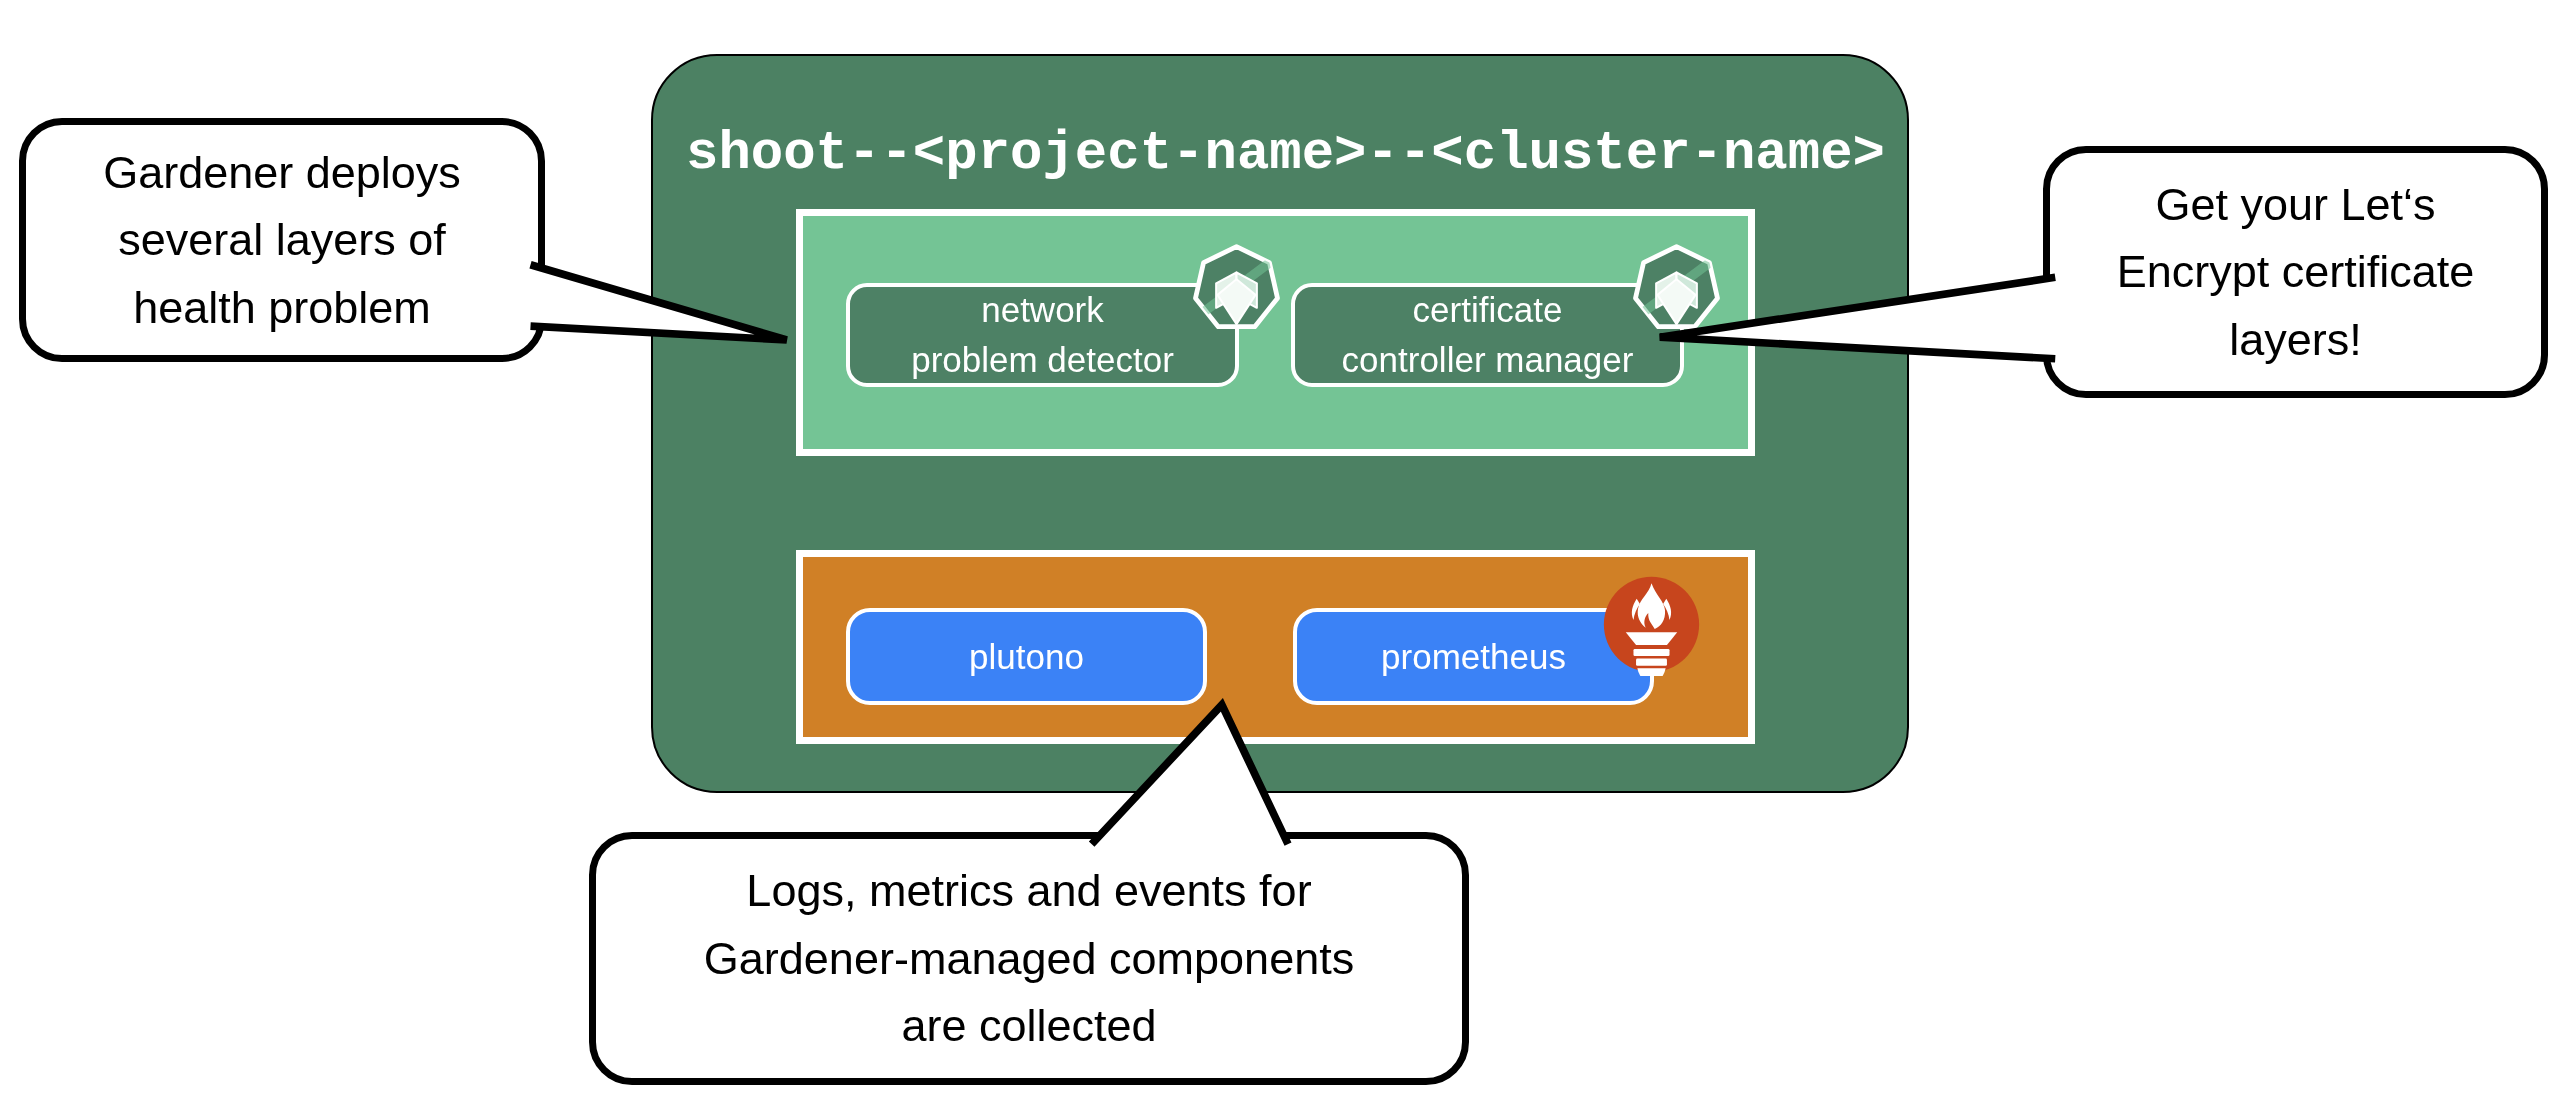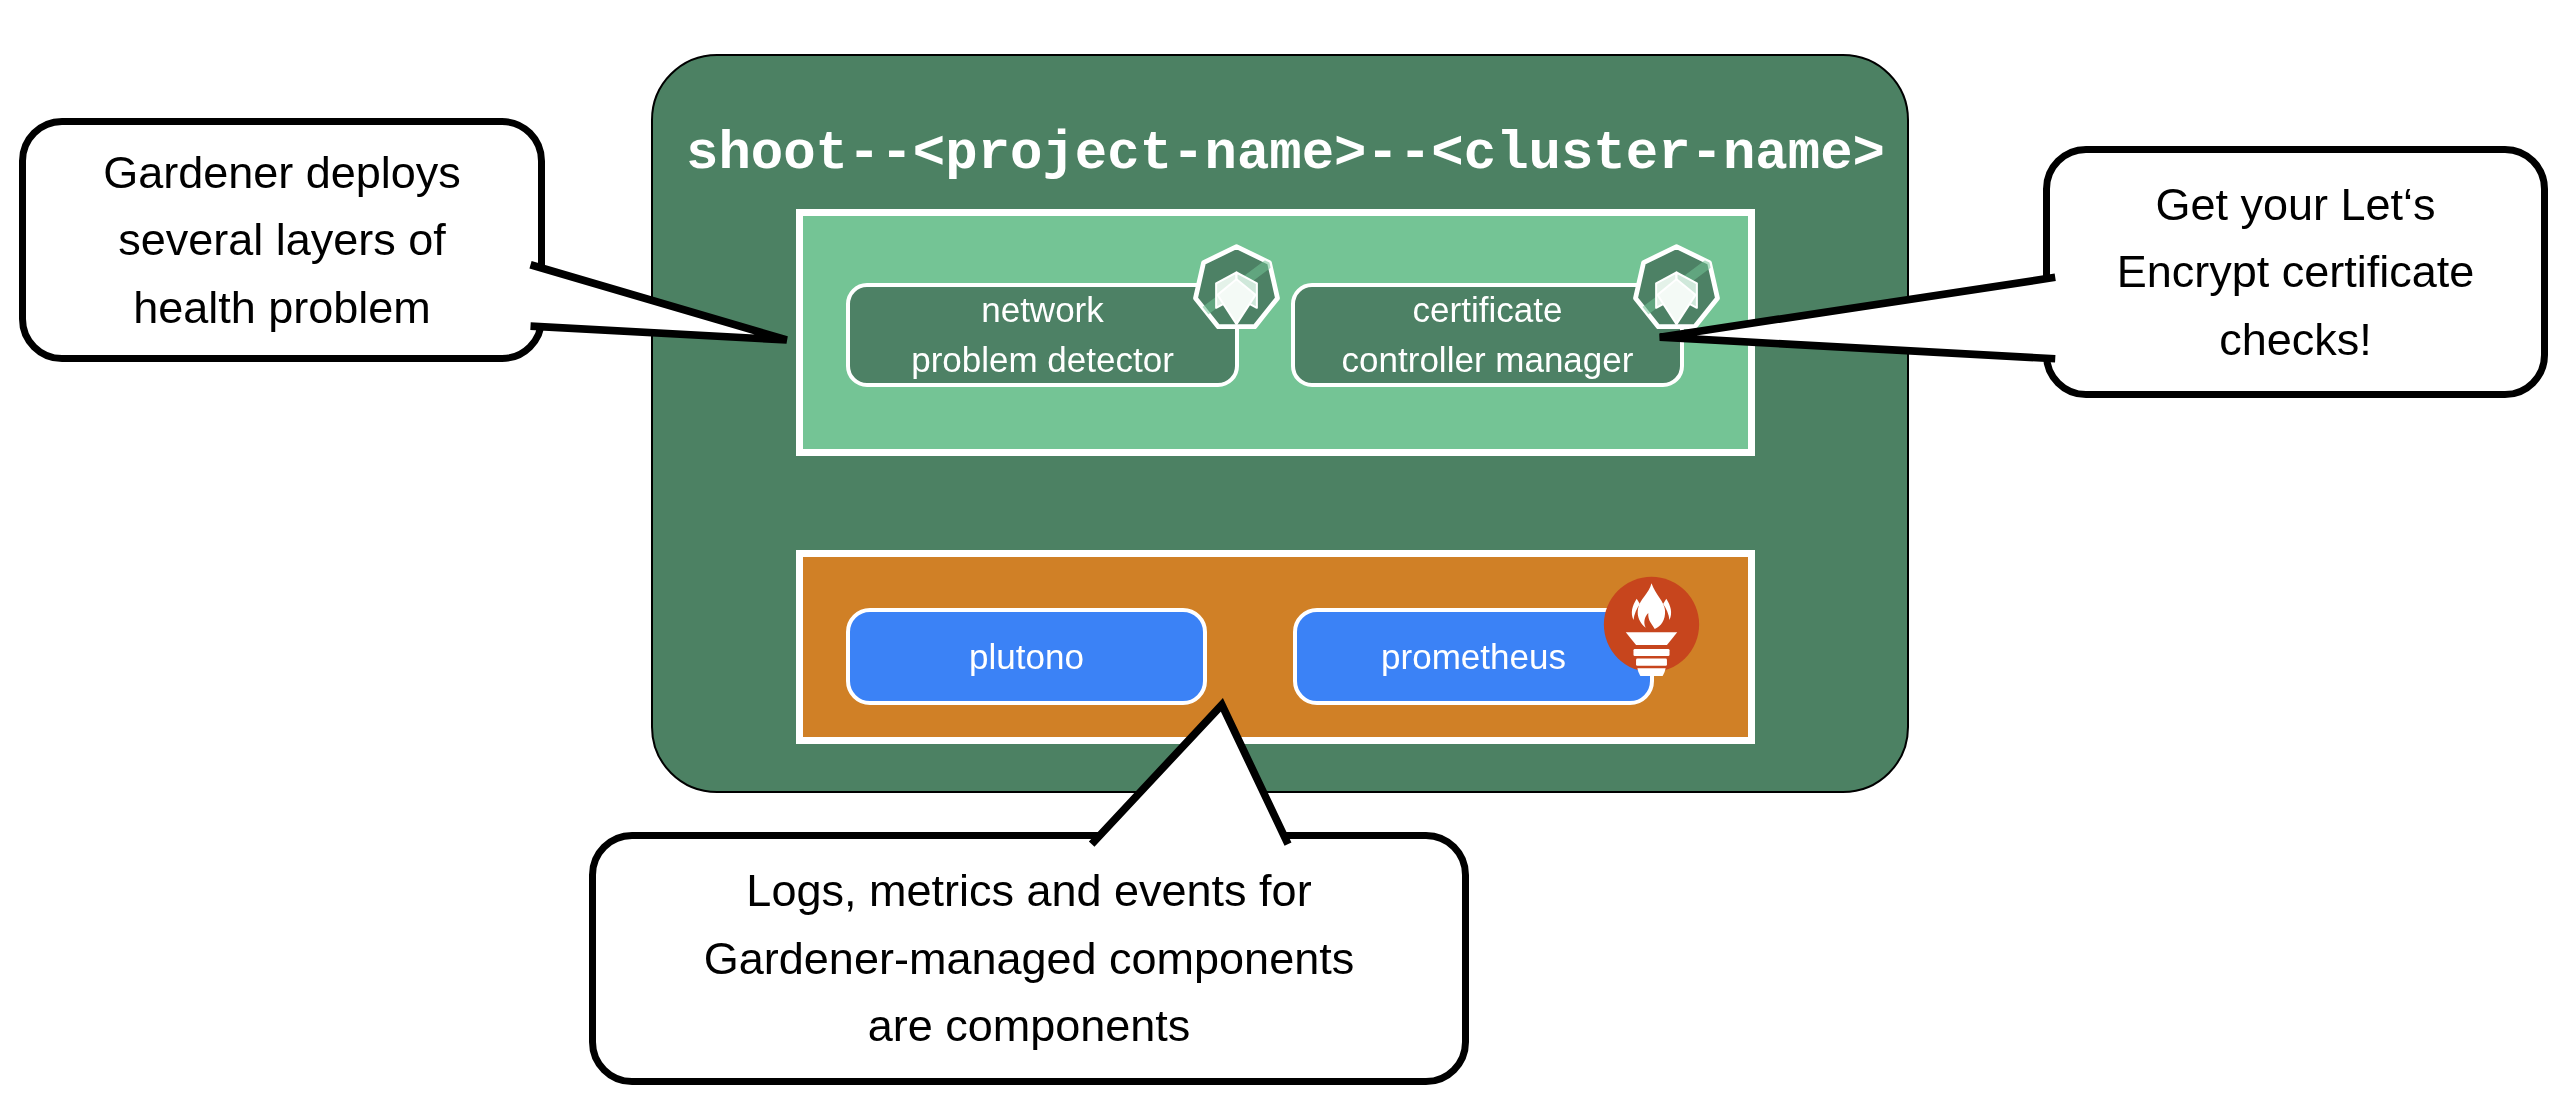--- a/index.html
+++ b/index.html
@@ -117,27 +117,27 @@
 
   <div class="callout callout-left">
     <div>Gardener deploys</div>
     <div>several layers of</div>
     <div>health problem</div>
   </div>
 
   <div class="callout callout-right">
     <div>Get your Let‘s</div>
     <div>Encrypt certificate</div>
-    <div>checks!</div>
+    <div>layers!</div>
   </div>
 
   <div class="callout callout-bottom">
     <div>Logs, metrics and events for</div>
     <div>Gardener-managed components</div>
-    <div>are components</div>
+    <div>are collected</div>
   </div>
 
   <svg class="tails" width="2576" height="1097" viewBox="0 0 3700 1575">
     <path d="M 762,380 L 1130,488 L 762,468" fill="#ffffff" stroke="#000000" stroke-width="11" stroke-linejoin="miter"></path>
     <path d="M 2952,398 L 2384,484 L 2952,515" fill="#ffffff" stroke="#000000" stroke-width="11" stroke-linejoin="miter"></path>
     <path d="M 1568,1212 L 1755,1012 L 1850,1212" fill="#ffffff" stroke="#000000" stroke-width="11" stroke-linejoin="miter"></path>
   </svg>
 
 </div>
 

